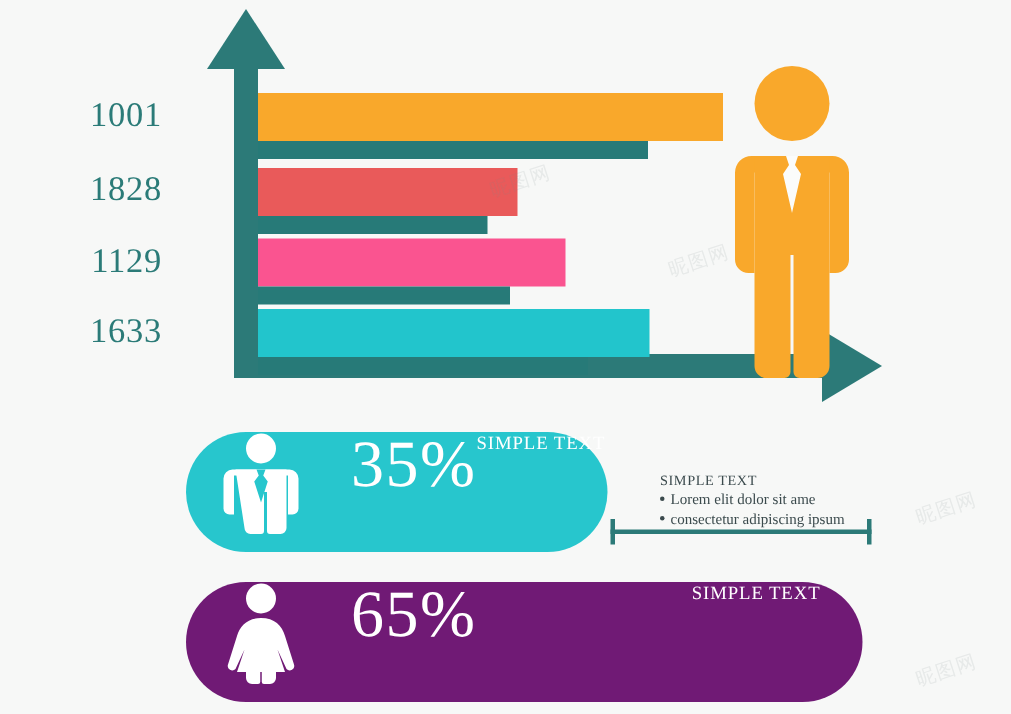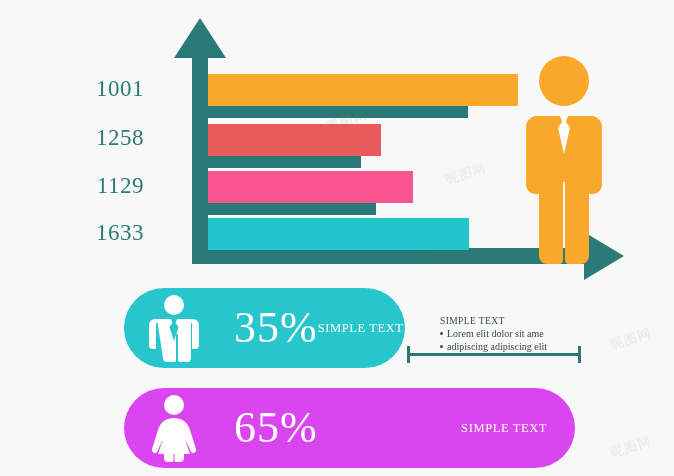--- a/index.html
+++ b/index.html
@@ -19,24 +19,23 @@
     position: absolute;
     left: 0; top: 0;
     width: 674px;
     height: 476px;
     background: #f7f8f7;
   }
 
   
   #chart-area {
     position: absolute;
-    left: 0; top: 16px;
+    left: 0; top: 4px;
     width: 540px;
     height: 280px;
-    margin-left: 36px;
   }
 
   .axis-svg {
     position: absolute;
     left: 0; top: 0;
     width: 674px;
     height: 280px;
   }
 
   .cat-label {
@@ -65,36 +64,35 @@
     left: 489px;
     top: 38px;
     width: 78px;
     height: 212px;
   }
 
   
   .pill {
     position: absolute;
     display: flex;
-    align-items: center;
     border-radius: 999px;
   }
   #pill-35 {
     left: 124px;
     top: 288px;
     width: 281px;
     height: 80px;
     background: #27c6cd;
   }
   #pill-65 {
     left: 124px;
     top: 388px;
     width: 451px;
     height: 80px;
-    background: #d946ef;
+    background: #701a75;
   }
   .pill-icon {
     width: 64px;
     height: 68px;
     margin-left: 18px;
     flex: 0 0 auto;
   }
   .pill-pct {
     color: #ffffff;
     font-size: 44px;
@@ -177,21 +175,21 @@
       <rect x="156" y="30" width="16" height="218" fill="#2c7a78"></rect>
 
       <polygon points="164,2 190,42 138,42" fill="#2c7a78"></polygon>
 
       <rect x="156" y="232" width="400" height="16" fill="#2c7a78"></rect>
 
       <polygon points="588,240 548,264 548,216" fill="#2c7a78"></polygon>
     </svg>
 
     <div class="cat-label" style="left:8px; top:60px;">1001</div>
-    <div class="cat-label" style="left:8px; top:109px;">1258</div>
+    <div class="cat-label" style="left:8px; top:109px;">1828</div>
     <div class="cat-label" style="left:8px; top:157px;">1129</div>
     <div class="cat-label" style="left:8px; top:204px;">1633</div>
 
     <div class="bar-main" style="left:172px; top:58px; width:310px; background:#f9a82b;"></div>
     <div class="bar-sub" style="left:172px; top:90px; width:260px;"></div>
 
     <div class="bar-main" style="left:172px; top:108px; width:173px; background:#e95a5a;"></div>
     <div class="bar-sub" style="left:172px; top:140px; width:153px;"></div>
 
     <div class="bar-main" style="left:172px; top:155px; width:205px; background:#fa5490;"></div>
@@ -228,21 +226,21 @@
     <div class="pill-pct">65%</div>
     <div class="pill-text">SIMPLE TEXT</div>
   </div>
 
   <div id="note-block">
     <div id="note-title">SIMPLE TEXT</div>
     <div class="note-item">
       <span class="note-bullet"></span><span>Lorem elit dolor sit ame</span>
     </div>
     <div class="note-item">
-      <span class="note-bullet"></span><span>adipiscing adipiscing elit</span>
+      <span class="note-bullet"></span><span>consectetur adipiscing ipsum</span>
     </div>
   </div>
 
   <svg id="dimension-line" viewBox="0 0 178 20">
     <rect x="2" y="1" width="3" height="17" fill="#2c7a78"></rect>
     <rect x="173" y="1" width="3" height="17" fill="#2c7a78"></rect>
     <rect x="2" y="8" width="174" height="3" fill="#2c7a78"></rect>
   </svg>
 
   <div class="wm" style="left:326px; top:112px; transform:rotate(-18deg);">昵图网</div>

